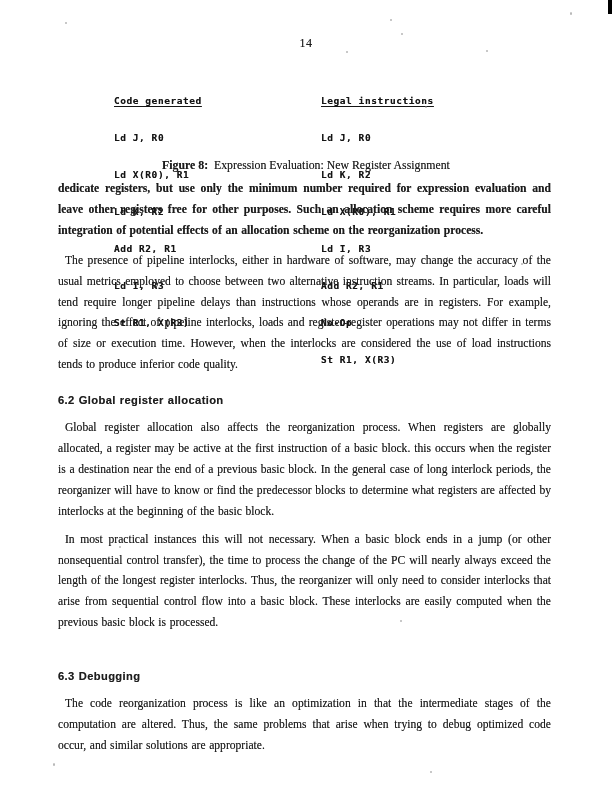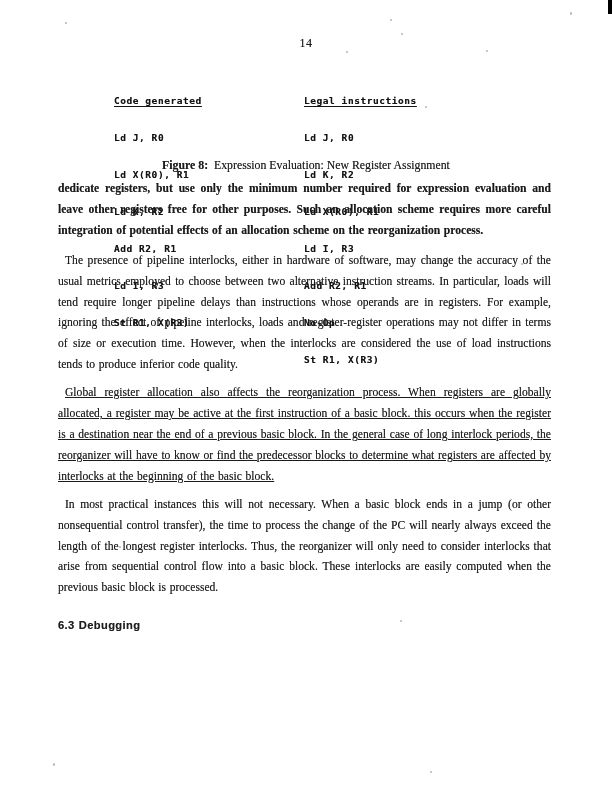--- a/index.html
+++ b/index.html
@@ -26,21 +26,21 @@
     top: 70px;
     font-family: "DejaVu Sans Mono", monospace;
     font-size: 9.5px;
     font-weight: bold;
     line-height: 12.35px;
     letter-spacing: 0.55px;
     color: #141414;
     white-space: pre;
   }
   #code-left  { left: 114px;  }
-  #code-right { left: 304px; }
+  #code-right { left: 321px; }
   .codehdr {
     text-decoration: underline;
     text-underline-offset: 2px;
   }
   .caption {
     position: absolute;
     top: 158px; left: 0;
     width: 612px;
     text-align: center;
     font-size: 11.8px;
@@ -52,33 +52,33 @@
     top: 179px;
     width: 493px;
     font-size: 11.6px;
     line-height: 20.9px;
     text-align: justify;
     word-spacing: 0.7px;
   }
   #bodytext p { margin: 0; text-indent: 7px; }
   #bodytext p.noindent { text-indent: 0; font-weight: bold; }
   .mt-p2  { margin-top: 9px  !important; font-family: Liberation Serif, serif; }
-  .mt-pa  { margin-top: 7px  !important; text-decoration: underline; }
+  .mt-pa  { margin-top: 7px  !important; }
   .mt-pb  { margin-top: 7px  !important; }
   .h2 {
     font-family: "Liberation Sans", sans-serif;
     font-weight: bold;
     font-size: 11.2px;
     letter-spacing: 0.35px;
     color: #1e1e1e;
     margin: 0;
     text-align: left;
   }
   .mt-h62 { margin-top: 14px; }
-  .mt-h63 { margin-top: 16px; }
+  .mt-h63 { margin-top: 32px; }
   .edge-mark {
     position: absolute;
     top: 0; right: 0;
     width: 4px; height: 14px;
     background: #000;
   }
   .speck {
     position: absolute;
     border-radius: 50%;
     background: #8d8d8d;
@@ -115,24 +115,26 @@
 
   <div class="caption">
     <span class="cap-label">Figure 8:</span>&nbsp;
     <span>Expression Evaluation: New Register Assignment</span>
   </div>
 
   <div id="bodytext">
     <p class="noindent">dedicate registers, but use only the minimum number required for expression evaluation and leave other registers free for other purposes.  Such an allocation scheme requires more careful integration of potential effects of an allocation scheme on the reorganization process.</p>
     <p class="mt-p2">The presence of pipeline interlocks, either in hardware of software, may change the accuracy of the usual metrics employed to choose between two alternative instruction streams. In particular, loads will tend require longer pipeline delays than instructions whose operands are in registers.  For example, ignoring the effect of pipeline interlocks, loads and register-register operations may not differ in terms of size or execution time. However, when the interlocks are considered the use of load instructions tends to produce inferior code quality.</p>
 
+    <h2 class="h2 mt-h62">6.2 Global register allocation</h2>
     <p class="mt-pa">Global register allocation also affects the reorganization process. When registers are globally allocated, a register may be active at the first instruction of a basic block. this occurs when the register is a destination near the end of a previous basic block.  In the general case of long interlock periods, the reorganizer will have to know or find the predecessor blocks to determine what registers are affected by interlocks at the beginning of the basic block.</p>
     <p class="mt-pb">In most practical instances this will not necessary. When a basic block ends in a jump (or other nonsequential control transfer), the time to process the change of the PC will nearly always exceed the length of the longest register interlocks. Thus, the reorganizer will only need to consider interlocks that arise from sequential control flow into a basic block. These interlocks are easily computed when the previous basic block is processed.</p>
 
     <h2 class="h2 mt-h63">6.3 Debugging</h2>
+    <p class="mt-pa">The code reorganization process is like an optimization in that the intermediate stages of the computation are altered. Thus, the same problems that arise when trying to debug optimized code occur, and similar solutions are appropriate.</p>
   </div>
 
   <div class="edge-mark"></div>
 
   <div>
     <div class="speck" style="left:65px;  top:22px;  width:2px; height:2px;"></div>
     <div class="speck" style="left:390px; top:19px;  width:2px; height:2px;"></div>
     <div class="speck" style="left:401px; top:33px;  width:2px; height:2px;"></div>
     <div class="speck" style="left:346px; top:51px;  width:2px; height:2px;"></div>
     <div class="speck" style="left:486px; top:50px;  width:2px; height:2px;"></div>

